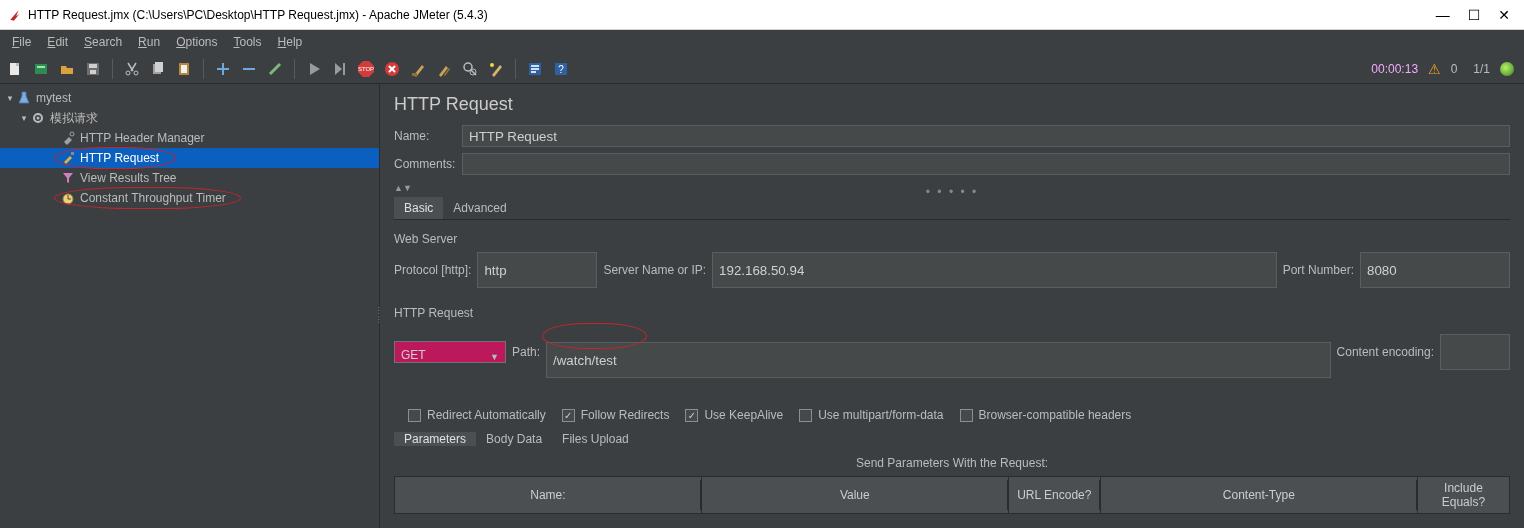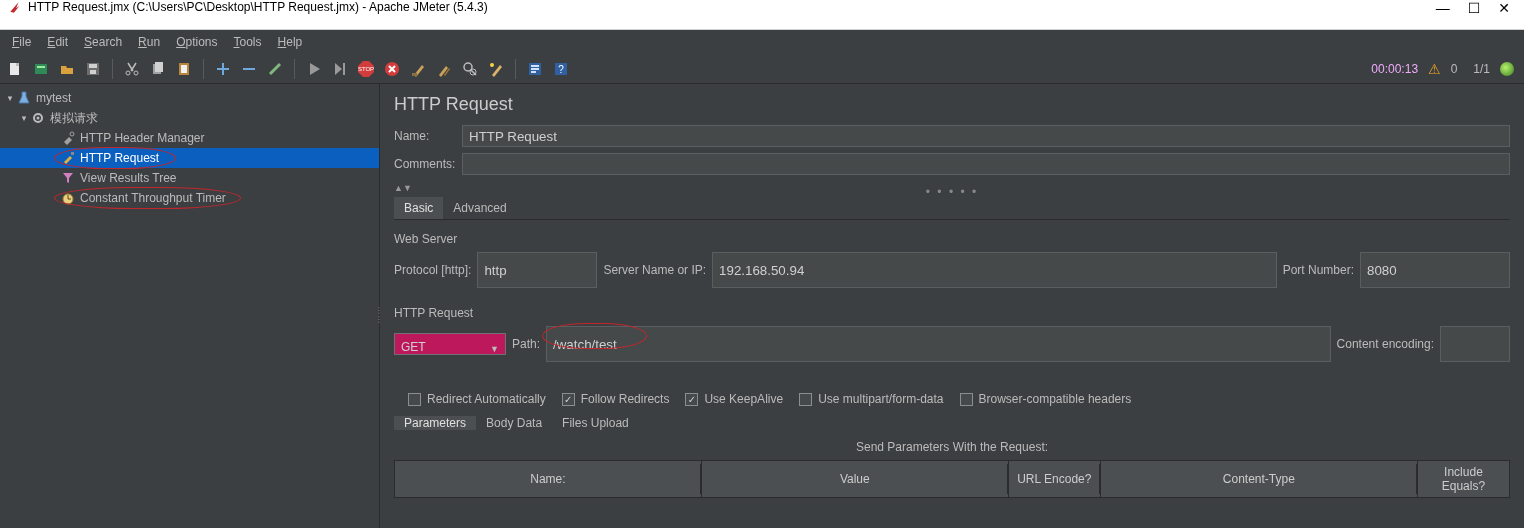--- a/index.html
+++ b/index.html
@@ -1,19 +1,19 @@
 <!DOCTYPE html>
 <html><head>
 <meta charset="utf-8">
 <style>
   * { box-sizing: border-box; margin: 0; padding: 0; font-family: "Segoe UI", Tahoma, sans-serif; }
   body { width: 1524px; height: 528px; background: #3c3f41; color: #bbbbbb; font-size: 12px; overflow: hidden; }
 
   
-  .win-titlebar { height: 30px; background: #ffffff; display: flex; padding: 0 8px; border-bottom: 1px solid #d0d0d0; }
+  .win-titlebar { height: 30px; background: #ffffff; display: flex; align-items: center; padding: 0 8px; border-bottom: 1px solid #d0d0d0; }
   .win-titlebar .feather { width:14px; height:14px; margin-right:6px; }
   .win-titlebar .title-text { flex: 1; color: #000; font-size: 12px; }
   .win-controls { display: flex; gap: 18px; padding-right: 6px; }
   .win-controls span { color:#000; font-size:14px; }
 
   
   .menu-bar { height: 24px; background: #3c3f41; display: flex; align-items: center; padding: 0 6px; gap: 4px; }
   .menu-item { color:#bbbbbb; padding: 2px 6px; cursor: default; }
   .menu-item u { text-decoration: underline; }
 
@@ -63,21 +63,21 @@
 
   
   .group-title { color:#bbbbbb; margin:12px 0 6px 0;}
   .line-row { display:flex; align-items:center; gap:6px; margin-bottom:6px;}
   .line-row .lbl { color:#bbbbbb; white-space:nowrap;}
   .line-row .inp { height:36px; background:#45494a; border:1px solid #5a5e60; color:#d0d0d0; padding:0 6px;}
   .method-select { width:112px; height:22px; background:#be185d; border:1px solid #6e7274; color:#d0d0d0; display:flex; align-items:flex-end; justify-content:space-between; padding:0 6px;}
   .method-select .chev { font-size:9px; color:#bbb;}
 
   .path-wrap { position:relative; flex:1;}
-  .path-wrap .inp { width:100%; }
+  .path-wrap .inp { width:100%;margin-top:16px; }
   .path-circle { position:absolute; left:-4px; top:-3px; width:105px; height:26px; border:1px solid #c1272d; border-radius:50%/60%; pointer-events:none;}
 
   .checks-row { display:flex; align-items:center; gap:16px; margin:24px 0 10px 14px;}
   .chk { display:flex; align-items:center; gap:6px; color:#bbbbbb;}
   .chk .box { width:13px; height:13px; border:1px solid #8a8e90; background:#45494a; display:flex; align-items:center; justify-content:center; font-size:10px; color:#d0d0d0;}
   .chk .box.checked::after { content:"✓"; }
 
   .sub-tabs { display:flex; gap:0; margin-bottom:6px;}
   .sub-tab { padding:0 10px; color:#bbbbbb; }
   .sub-tab.active { background:#4b4f51; color:#e0e0e0;}

